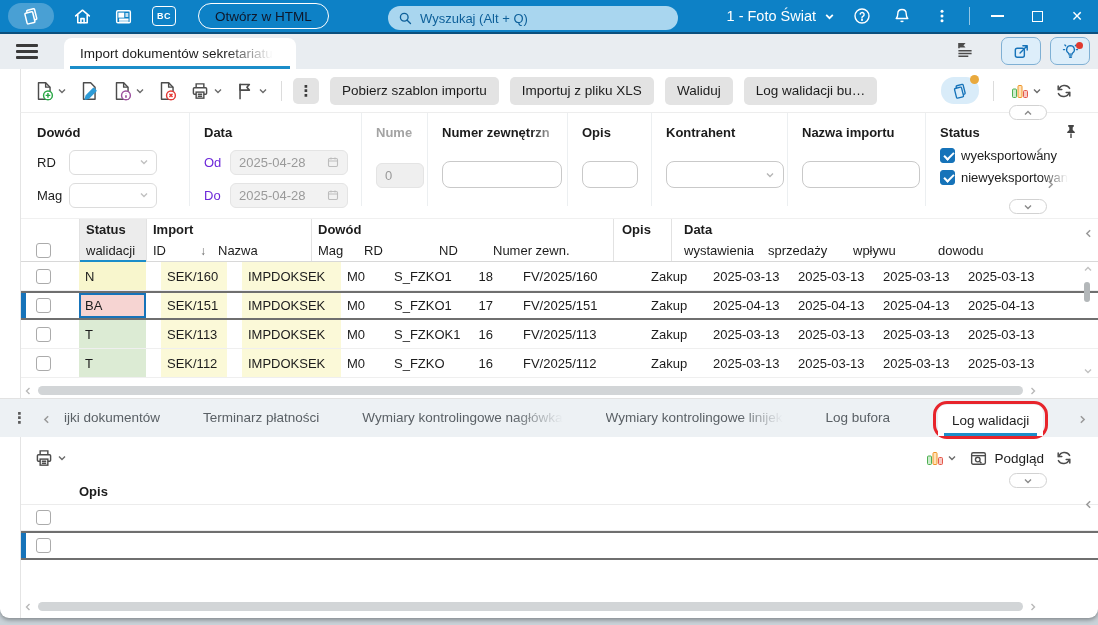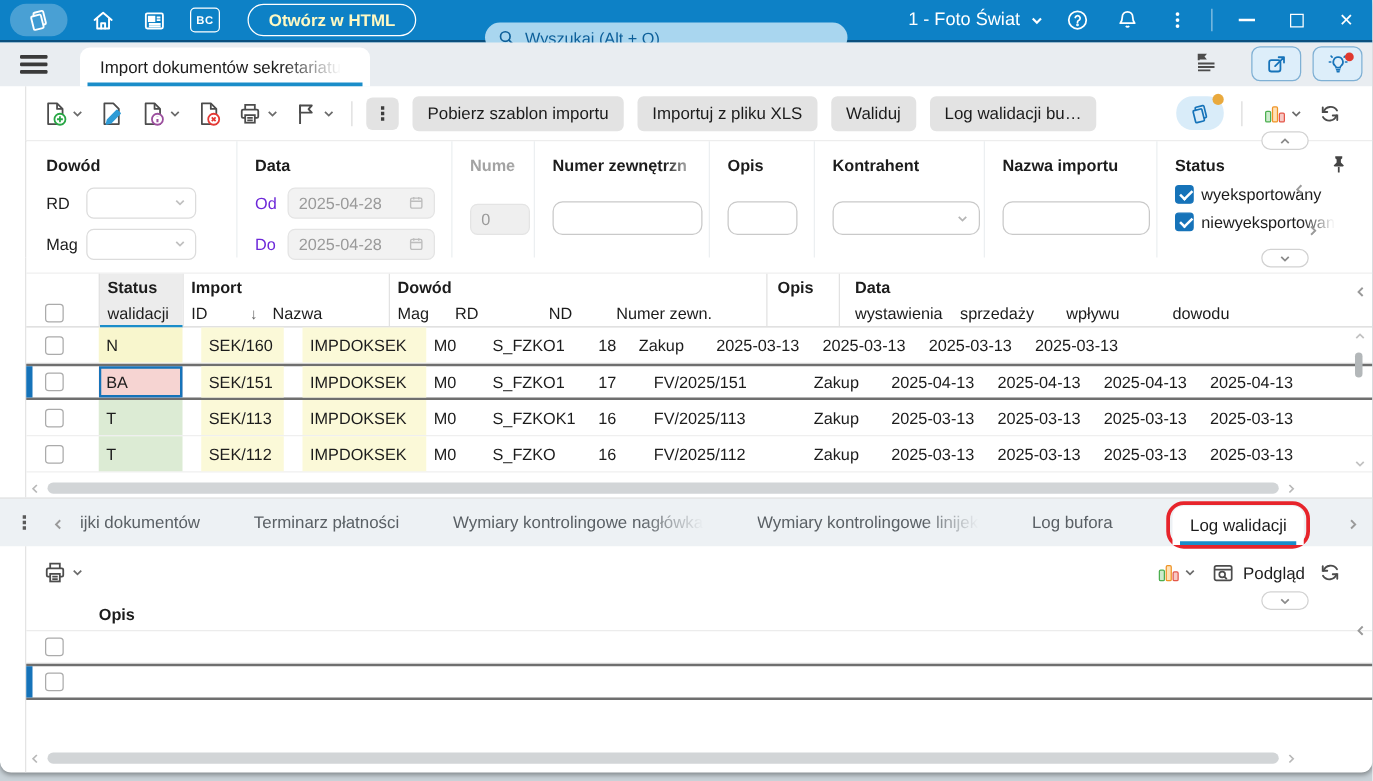--- a/index.html
+++ b/index.html
@@ -8,22 +8,22 @@
   svg { display:block; }
 
   .window { width:1098px; height:618px; background:#fff; border-radius:0 0 9px 9px; overflow:hidden; position:relative; box-shadow:0 2px 4px rgba(0,0,0,.35); }
 
   
   .topbar { height:34px; background:#0d81c6; border-bottom:2px solid #0b507e; display:flex; align-items:center; padding:0 8px; position:relative; }
   .tb-left { display:flex; align-items:center; gap:15px; }
   .app-pill { width:46px; height:26px; border-radius:13px; background:rgba(255,255,255,.25); display:flex; align-items:center; justify-content:center; }
   .tb-ic { display:flex; align-items:center; justify-content:center; width:26px; height:26px; }
   .bc-box { border:1.5px solid #fff; border-radius:4px; width:24px; height:20px; display:flex; align-items:center; justify-content:center; color:#fff; font-size:9px; font-weight:bold; letter-spacing:.5px; }
-  .open-html { margin-left:6px; border:1.6px solid #fff; border-radius:14px; height:26px; padding:0 16px; color:#fef9c3; font-weight:bold; font-size:13.5px; display:flex; align-items:center; background:transparent; }
-  .search { position:absolute; left:388px; top:18px; width:290px; height:24px; border-radius:12px; background:#a9d6ef; display:flex; align-items:center; padding:0 10px; gap:7px; }
+  .open-html { margin-left:6px; border:1.6px solid #fff; border-radius:14px; height:26px; padding:0 16px; color:#0f172a; font-weight:normal; font-size:13.5px; display:flex; align-items:center; background:transparent; }
+  .search { position:absolute; left:388px; top:6px; width:290px; height:24px; border-radius:12px; background:#a9d6ef; display:flex; align-items:center; padding:0 10px; gap:7px; }
   .search input { flex:1; border:none; outline:none; background:transparent; color:#0d5f99; font-size:13px; font-family:inherit; }
   .search input::placeholder { color:#0d5f99; opacity:1; }
   .tb-right { margin-left:auto; display:flex; align-items:center; gap:14px; color:#fff; }
   .company { font-size:14.5px; display:flex; align-items:center; gap:8px; }
   .tb-divider { width:1px; height:18px; background:rgba(255,255,255,.55); }
   .win-min { width:13px; height:2px; background:#fff; }
   .win-max { width:11px; height:11px; border:1.6px solid #fff; }
   .win-close { color:#fff; font-size:14px; line-height:1; }
 
   
@@ -534,20 +534,21 @@
       <div class="gcell w-chk">
           <span class="cb"></span>
         </div>
       <div class="gcell w-ind"></div>
       <div class="gcell w-st st-yellow">N</div>
       <div class="gcell w-id yl">SEK/160</div>
       <div class="gcell w-nm yl">IMPDOKSEK</div>
       <div class="gcell w-mag">M0</div>
       <div class="gcell w-rd">S_FZKO1</div>
       <div class="gcell w-nd ndr">18</div>
+      <div class="gcell w-nz">FV/2025/160</div>
       <div class="gcell w-op">Zakup</div>
       <div class="gcell w-dt">2025-03-13</div>
       <div class="gcell w-dt">2025-03-13</div>
       <div class="gcell w-dt">2025-03-13</div>
       <div class="gcell w-dt">2025-03-13</div>
     </div>
 
     <div class="grow selected">
       <div class="gcell w-chk">
           <span class="cb"></span>

